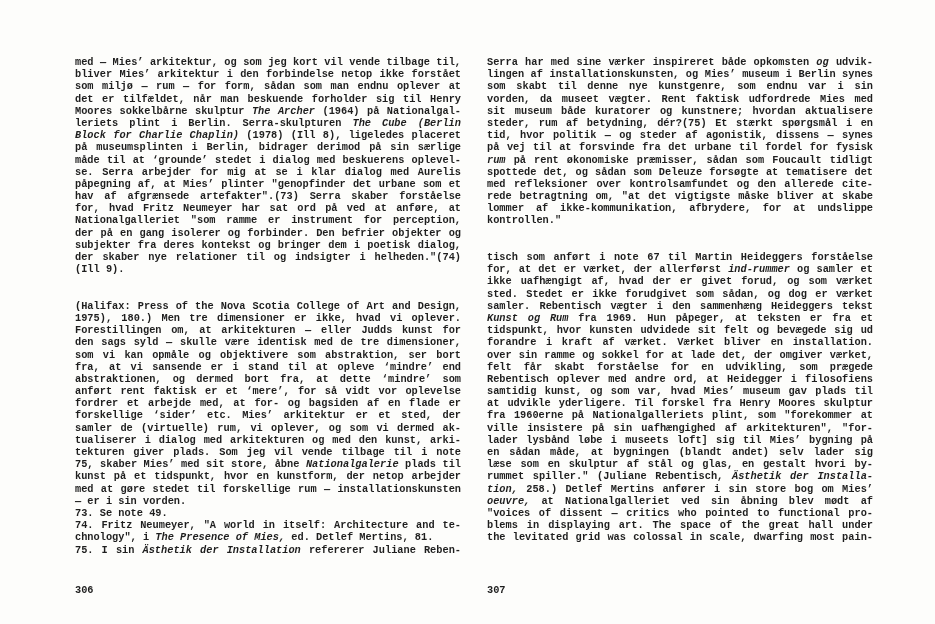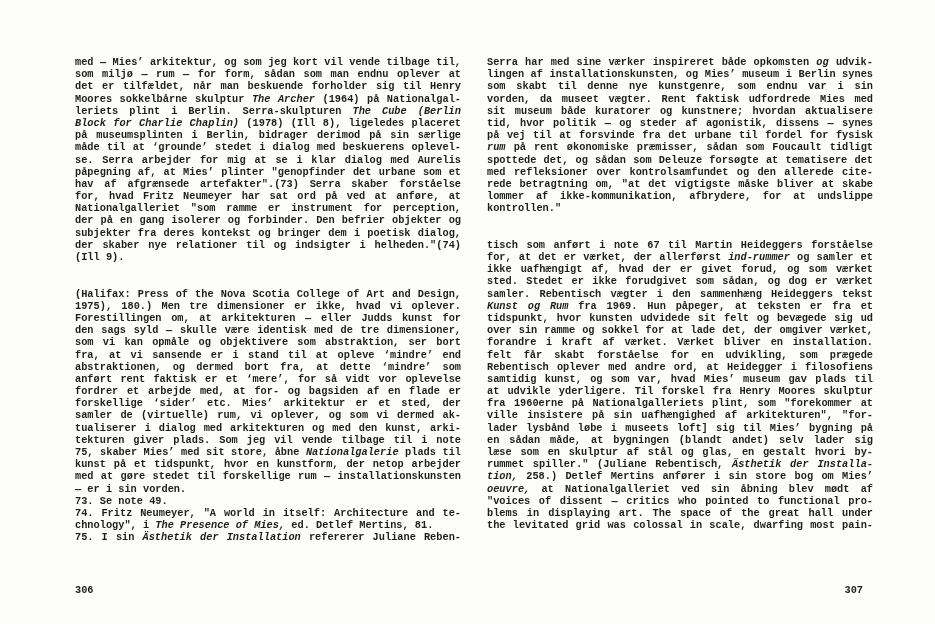--- a/index.html
+++ b/index.html
@@ -41,29 +41,30 @@
   }
   .line i { font-style: italic; margin-top: 22px; }
   .page-number {
     position: absolute;
     top: 584px;
     font-size: 10.3px;
     font-weight: 700;
     line-height: 12.2px;
   }
   .page-number.left  { left: 75px; }
-  .page-number.right { left: 487px; width: 376px; text-align: right; }
+  .page-number.right { left: 487px; width: 376px; }
 </style>
 </head>
 <body>
 
 <div class="spread">
   <div class="column left">
       <div class="para">
         <div class="line"><span>med — Mies’ arkitektur, og som jeg kort vil vende tilbage til,</span></div>
+        <div class="line"><span>bliver Mies’ arkitektur i den forbindelse netop ikke forstået</span></div>
         <div class="line"><span>som miljø — rum — for form, sådan som man endnu oplever at</span></div>
         <div class="line"><span>det er tilfældet, når man beskuende forholder sig til Henry</span></div>
         <div class="line"><span>Moores sokkelbårne skulptur </span><i>The Archer</i><span> (1964) på Nationalgal-</span></div>
         <div class="line"><span>leriets plint i Berlin. Serra-skulpturen </span><i>The Cube (Berlin</i></div>
         <div class="line"><i>Block for Charlie Chaplin)</i><span> (1978) (Ill 8), ligeledes placeret</span></div>
         <div class="line"><span>på museumsplinten i Berlin, bidrager derimod på sin særlige</span></div>
         <div class="line"><span>måde til at ‘grounde’ stedet i dialog med beskuerens oplevel-</span></div>
         <div class="line"><span>se. Serra arbejder for mig at se i klar dialog med Aurelis</span></div>
         <div class="line"><span>påpegning af, at Mies’ plinter "genopfinder det urbane som et</span></div>
         <div class="line"><span>hav af afgrænsede artefakter".(73) Serra skaber forståelse</span></div>
@@ -100,39 +101,40 @@
     </div>
   <div class="page-number left">306</div>
 
   <div class="column right">
       <div class="para">
         <div class="line"><span>Serra har med sine værker inspireret både opkomsten </span><i>og</i><span> udvik-</span></div>
         <div class="line"><span>lingen af installationskunsten, og Mies’ museum i Berlin synes</span></div>
         <div class="line"><span>som skabt til denne nye kunstgenre, som endnu var i sin</span></div>
         <div class="line"><span>vorden, da museet vægter. Rent faktisk udfordrede Mies med</span></div>
         <div class="line"><span>sit museum både kuratorer og kunstnere; hvordan aktualisere</span></div>
+        <div class="line"><span>steder, rum af betydning, dér?(75) Et stærkt spørgsmål i en</span></div>
         <div class="line"><span>tid, hvor politik — og steder af agonistik, dissens — synes</span></div>
         <div class="line"><span>på vej til at forsvinde fra det urbane til fordel for fysisk</span></div>
         <div class="line"><i>rum</i><span> på rent økonomiske præmisser, sådan som Foucault tidligt</span></div>
         <div class="line"><span>spottede det, og sådan som Deleuze forsøgte at tematisere det</span></div>
         <div class="line"><span>med refleksioner over kontrolsamfundet og den allerede cite-</span></div>
         <div class="line"><span>rede betragtning om, "at det vigtigste måske bliver at skabe</span></div>
         <div class="line"><span>lommer af ikke-kommunikation, afbrydere, for at undslippe</span></div>
         <div class="line short"><span>kontrollen."</span></div>
       </div>
       <div class="para">
         <div class="line"><span>tisch som anført i note 67 til Martin Heideggers forståelse</span></div>
         <div class="line"><span>for, at det er værket, der allerførst </span><i>ind-rummer</i><span> og samler et</span></div>
         <div class="line"><span>ikke uafhængigt af, hvad der er givet forud, og som værket</span></div>
         <div class="line"><span>sted. Stedet er ikke forudgivet som sådan, og dog er værket</span></div>
         <div class="line"><span>samler. Rebentisch vægter i den sammenhæng Heideggers tekst</span></div>
         <div class="line"><i>Kunst og Rum</i><span> fra 1969. Hun påpeger, at teksten er fra et</span></div>
         <div class="line"><span>tidspunkt, hvor kunsten udvidede sit felt og bevægede sig ud</span></div>
+        <div class="line"><span>forandre i kraft af værket. Værket bliver en installation.</span></div>
         <div class="line"><span>over sin ramme og sokkel for at lade det, der omgiver værket,</span></div>
-        <div class="line"><span>forandre i kraft af værket. Værket bliver en installation.</span></div>
         <div class="line"><span>felt får skabt forståelse for en udvikling, som prægede</span></div>
         <div class="line"><span>Rebentisch oplever med andre ord, at Heidegger i filosofiens</span></div>
         <div class="line"><span>samtidig kunst, og som var, hvad Mies’ museum gav plads til</span></div>
         <div class="line"><span>at udvikle yderligere. Til forskel fra Henry Moores skulptur</span></div>
         <div class="line"><span>fra 1960erne på Nationalgalleriets plint, som "forekommer at</span></div>
         <div class="line"><span>ville insistere på sin uafhængighed af arkitekturen", "for-</span></div>
         <div class="line"><span>lader lysbånd løbe i museets loft] sig til Mies’ bygning på</span></div>
         <div class="line"><span>en sådan måde, at bygningen (blandt andet) selv lader sig</span></div>
         <div class="line"><span>læse som en skulptur af stål og glas, en gestalt hvori by-</span></div>
         <div class="line"><span>rummet spiller." (Juliane Rebentisch, </span><i>Ästhetik der Installa-</i></div>

